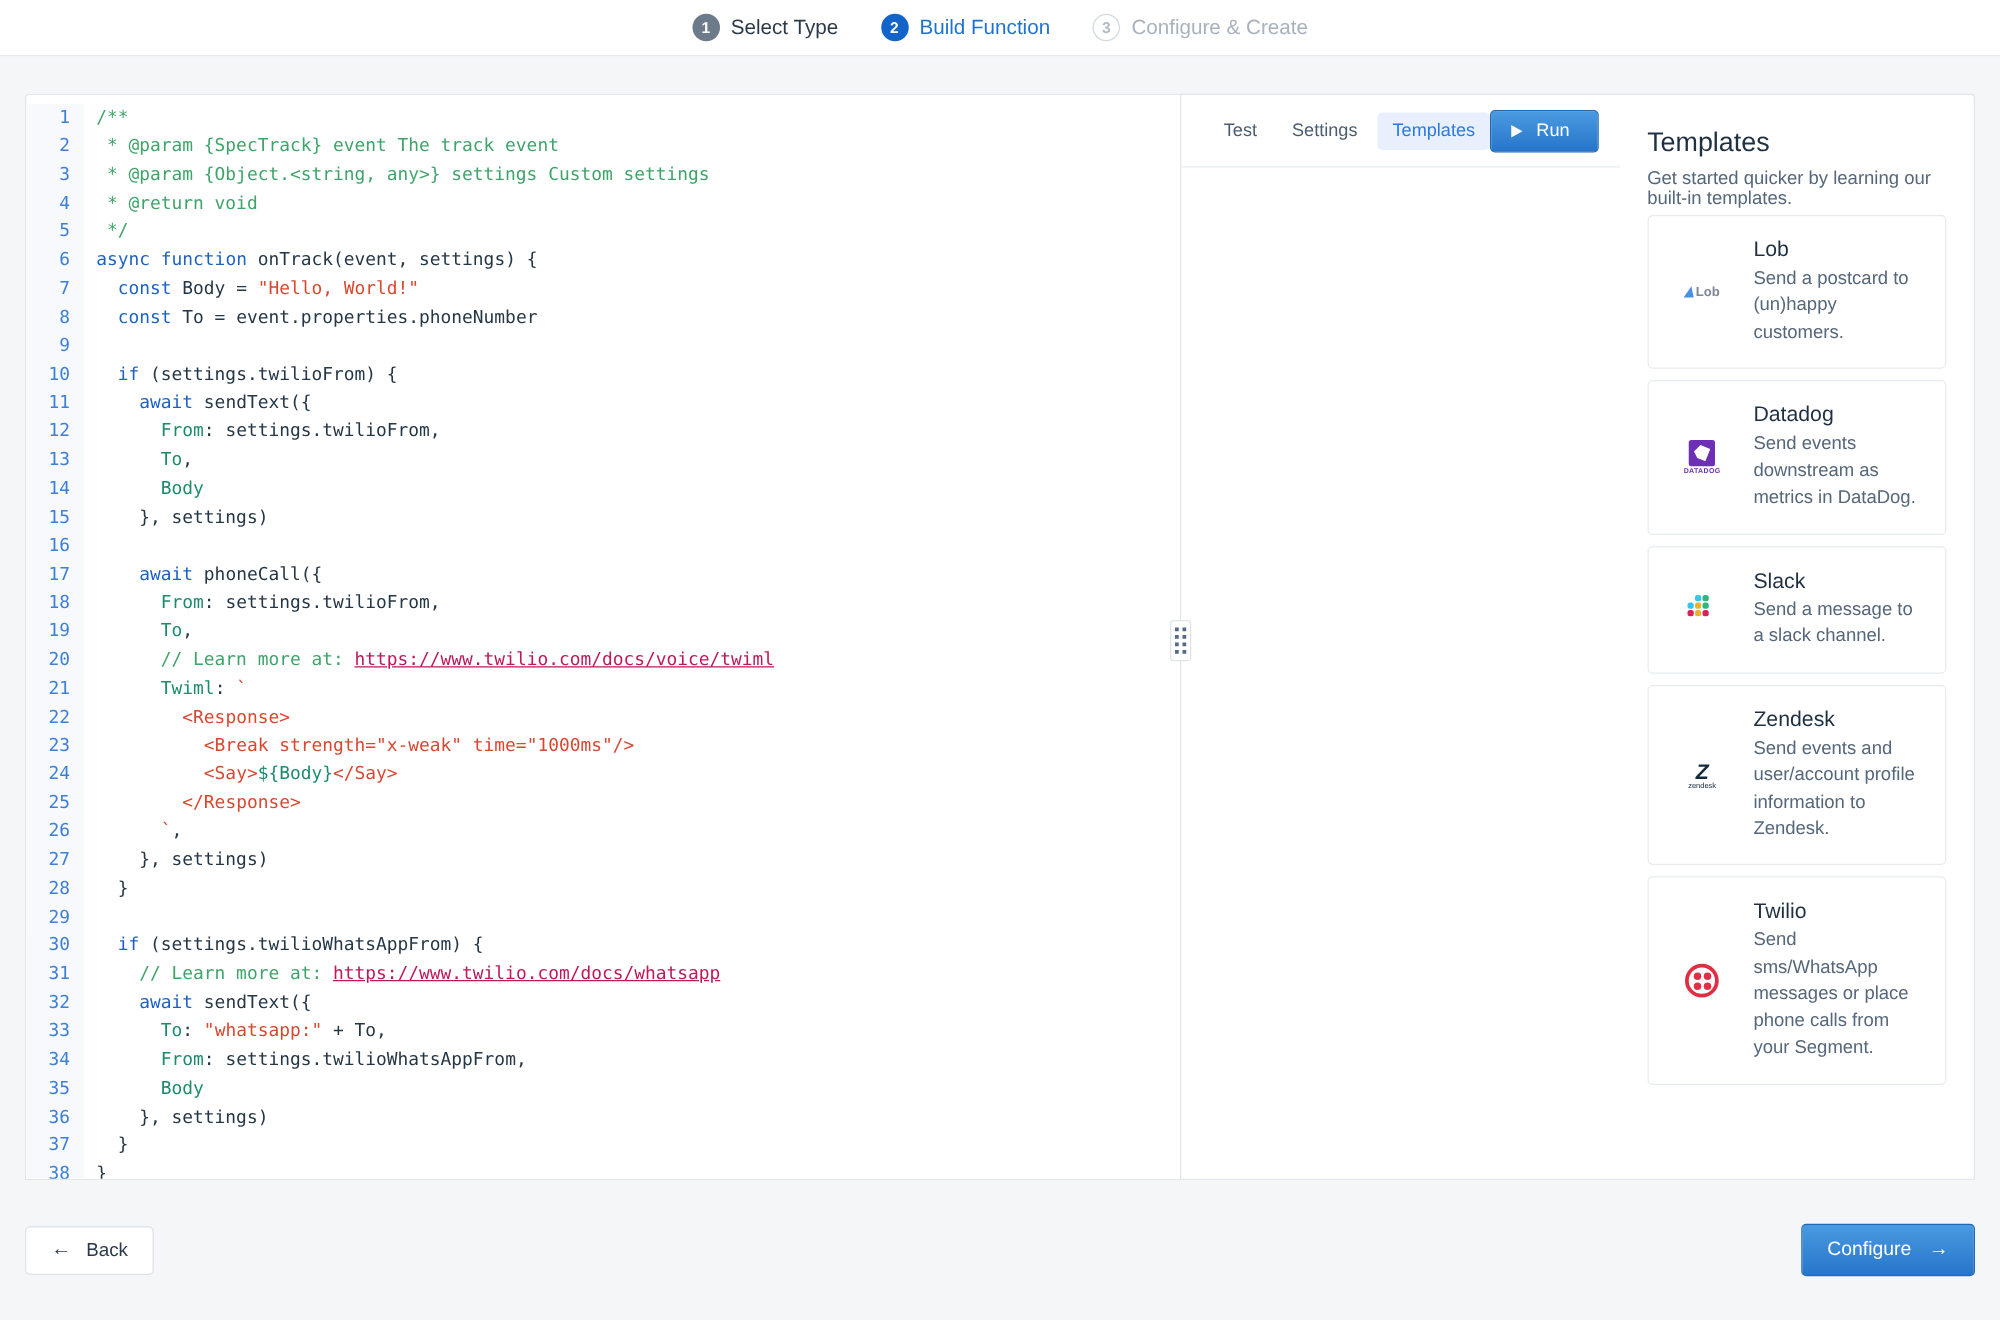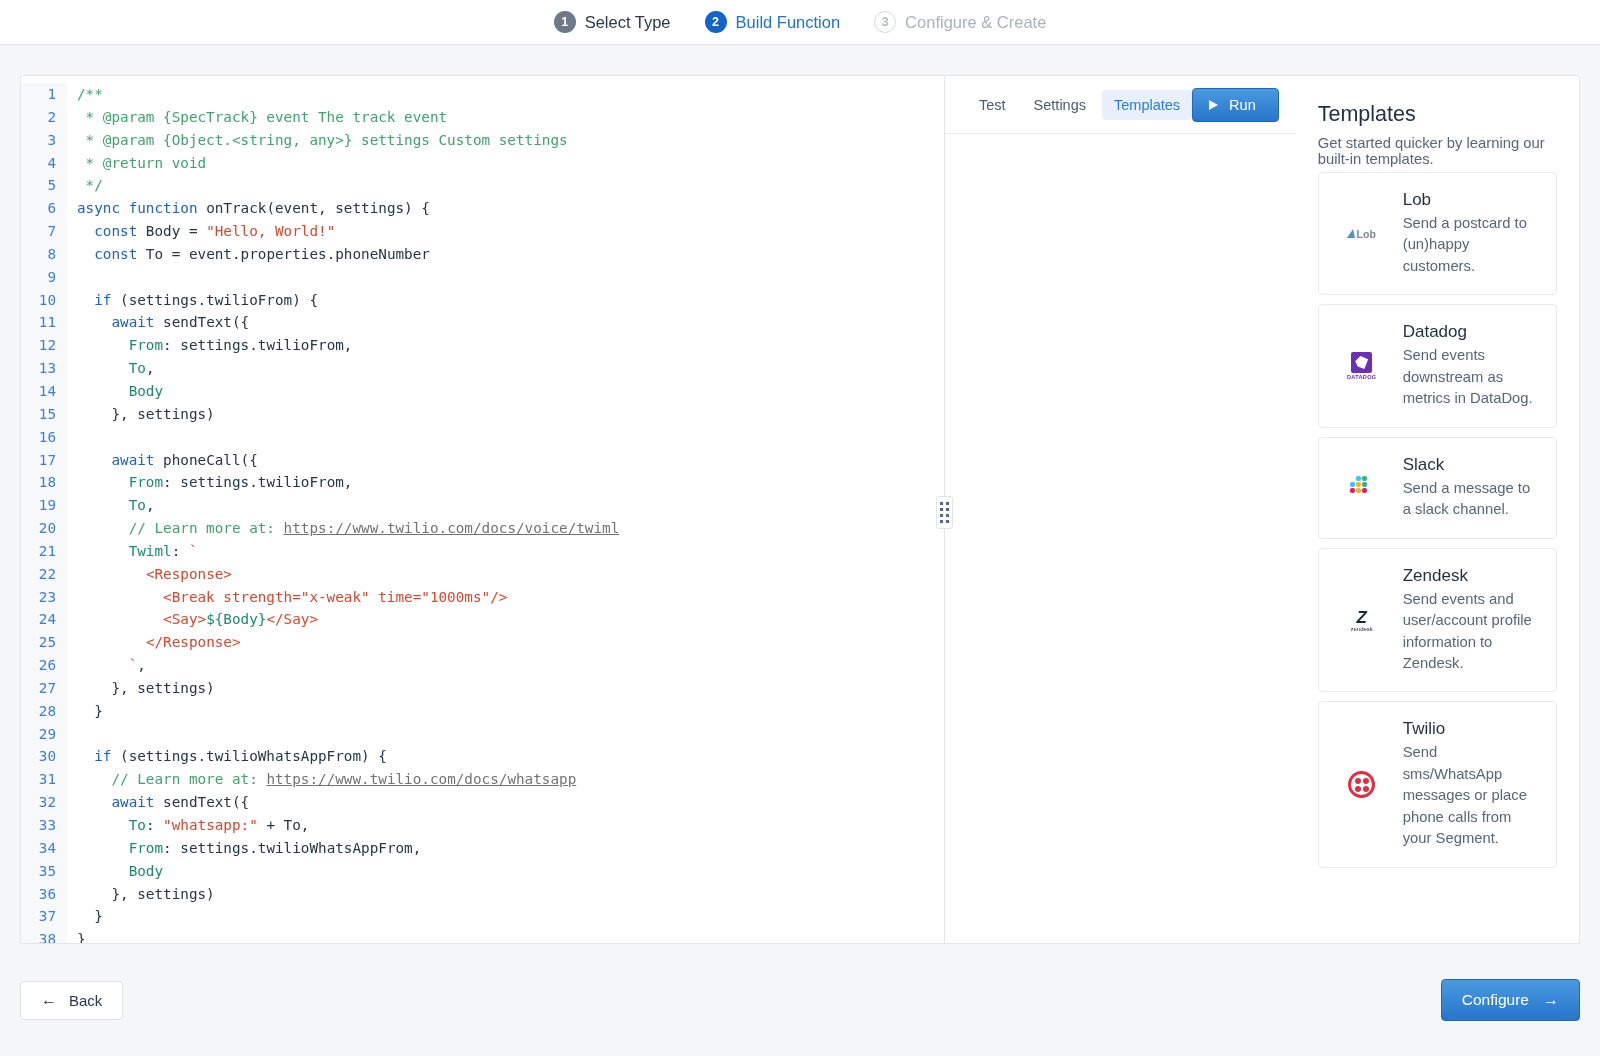--- a/index.html
+++ b/index.html
@@ -73,21 +73,21 @@
     padding-left: 10px;
     white-space: pre;
     color: #243746;
     flex: 1;
   }
   .code-lines div { height: 22.85px; }
   .k  { color: #1c61c4; }         
   .cm { color: #3fa46a; }         
   .st { color: #d9472f; }         
   .pr { color: #1c8a6e; }         
-  .ln { color: #737373; text-decoration: underline; margin-top: 47px; }
+  .ln { color: #be185d; text-decoration: underline; margin-top: 47px; }
 
   
   .drag-handle {
     position: absolute;
     left: 936px;
     top: 451px;
     width: 17px;
     height: 33px;
     background: #ffffff;
     border: 1px solid #dfe4e9;

